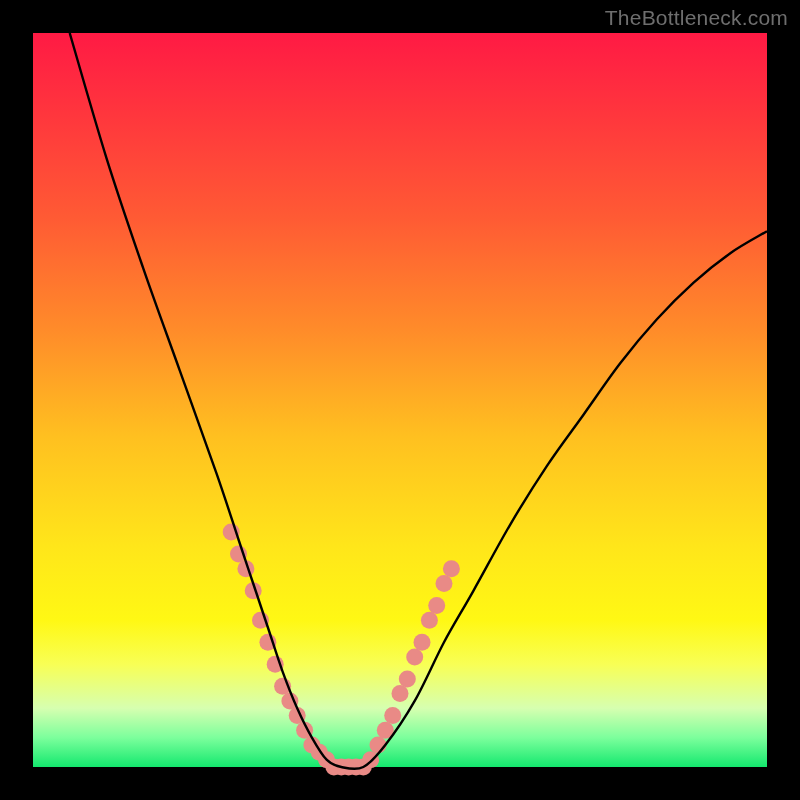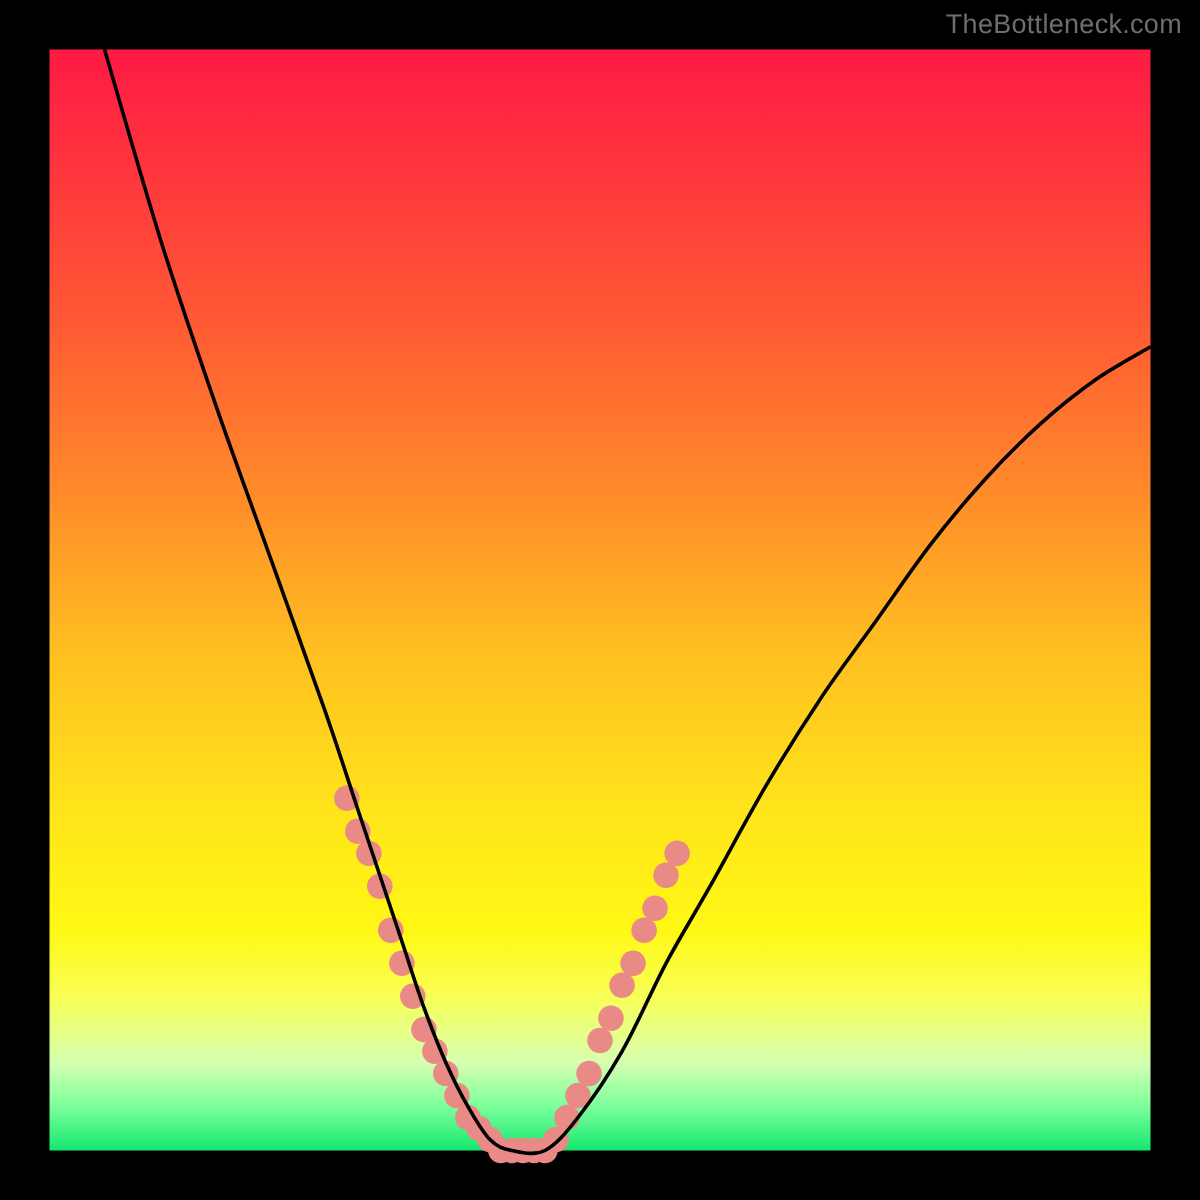--- a/index.html
+++ b/index.html
@@ -39,21 +39,21 @@
       #d6ffb0 92%,
       #7cff9c 96%,
       #14e86e 100%
     );
   }
   .watermark {
     position: absolute;
     top: 6px;
     right: 12px;
     color: #6e6e6e;
-    font-size: 18px;
+    font-size: 21px;
     letter-spacing: 0.2px;
     font-weight: 500;
     user-select: none;
   }
   svg.curve {
     position: absolute;
     top: 0;
     left: 0;
     width: 734px;
     height: 734px;

